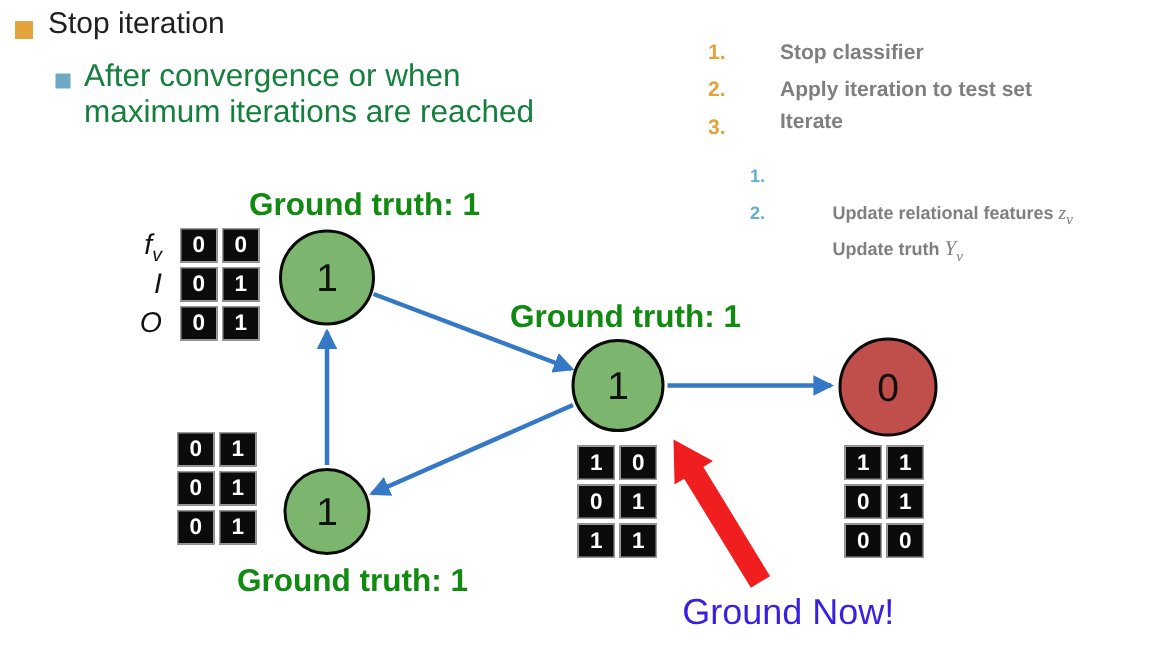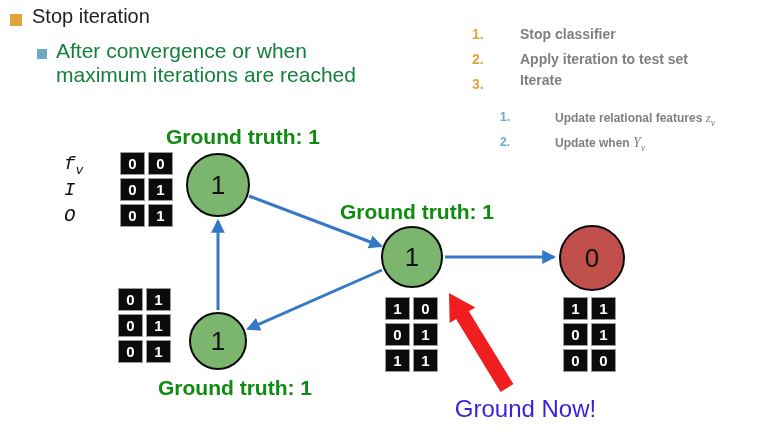--- a/index.html
+++ b/index.html
@@ -12,21 +12,21 @@
   .bullet-orange { left:10px; top:14px; width:12px; height:12px; background:#E2A33D; }
   .bullet-blue   { left:37px; top:49px; width:10px; height:10px; background:#6FA8C2; }
   .slide-title { position:absolute; left:32px; top:5px; font-size:20px; color:#1f1f1f; }
   .slide-subtitle { position:absolute; left:56px; top:39px; width:312px; font-size:21px;
                     line-height:1.12; color:#15803d; }
 
   
   .step-num  { position:absolute; left:472px; width:30px; font-size:14px; font-weight:bold; color:#E2A33D; }
   .step-lbl  { position:absolute; left:520px; font-size:14px; font-weight:bold; color:#7F7F7F; }
   .substep-num { position:absolute; left:500px; width:28px; font-size:12px; font-weight:bold; color:#62AED0; }
-  .substep-lbl { position:absolute; left:555px; font-size:12px; font-weight:bold; color:#7F7F7F; }
+  .substep-lbl { position:absolute; left:555px; font-size:12px; font-weight:bold; color:#7F7F7F;margin-top:24px; }
   .math { font-family:"Liberation Serif", serif; font-style:italic; font-weight:normal; color:#7F7F7F; font-size:13px; }
   .math sub { font-size:10px; }
 
   
   svg.overlay { position:absolute; left:0; top:0; width:777px; height:432px; pointer-events:none; }
   .node { position:absolute; border-radius:50%; border:2.5px solid #0a0a0a;
           display:flex; align-items:center; justify-content:center; font-size:26px; color:#111; }
   .node-green { background:#7CB56E; }
   .node-red   { background:#C04E4B; }
   #node-a { left:186px; top:153px; width:64px; height:64px; }
@@ -35,22 +35,22 @@
   #node-d { left:559px; top:225px; width:66px; height:66px; }
 
   .matrix { position:absolute; display:grid; grid-template-columns:25px 25px; gap:3px; }
   #matrix-a { left:120px; top:152px; }
   #matrix-b { left:118px; top:288px; }
   #matrix-c { left:385px; top:297px; }
   #matrix-d { left:563px; top:297px; }
   .mcell { height:23px; background:#0b0b0b; border:1px solid #9a9a9a; color:#fff;
            font-weight:bold; font-size:15px; display:flex; align-items:center; justify-content:center; }
 
-  .rowlabels { position:absolute; left:64px; top:152px; width:44px; text-align:left;
-               font-family:Liberation Mono, monospace; font-style:italic; font-size:19px; color:#111; }
+  .rowlabels { position:absolute; left:64px; top:152px; width:44px; text-align:right;
+               font-family:Liberation Sans, sans-serif; font-style:italic; font-size:19px; color:#111; }
   .rowlabels div { height:26px; line-height:24px; }
   .rowlabels sub { font-size:13px; }
 
   .gt { position:absolute; width:180px; text-align:center; font-size:21px; font-weight:bold; }
   .gt-green { color:#118A11; }
   .gt-red   { color:#C02020; }
   #gt-a { left:153px; top:125px; }
   #gt-b { left:145px; top:376px; }
   #gt-c { left:327px; top:200px; }
   #gt-d { left:509px; top:200px; }
@@ -75,21 +75,21 @@
   <div class="step-num" style="top:76px;">3.</div>
   <div class="step-lbl" style="top:72px;text-align:right;">Iterate</div>
 
   <div class="substep-num" style="top:110px;">1.</div>
   <div class="substep-lbl" style="top:110px;">
     <span>Update relational features</span>
     <span class="math"><span>z</span><sub>v</sub></span>
   </div>
   <div class="substep-num" style="top:135px;">2.</div>
   <div class="substep-lbl" style="top:135px;">
-    <span>Update when</span>
+    <span>Update truth</span>
     <span class="math" style="font-size:14px;"><span>Y</span><sub>v</sub></span>
   </div>
 
   <svg class="overlay">
     <defs>
       <marker id="arrowblue" viewBox="0 0 10 10" refX="8.5" refY="5" markerWidth="4.6" markerHeight="4.6" orient="auto-start-reverse">
         <path d="M0,0 L10,5 L0,10 z" fill="#3579C6"></path>
       </marker>
     </defs>
     <line x1="249" y1="196" x2="381" y2="246" stroke="#3579C6" stroke-width="3" marker-end="url(#arrowblue)"></line>

